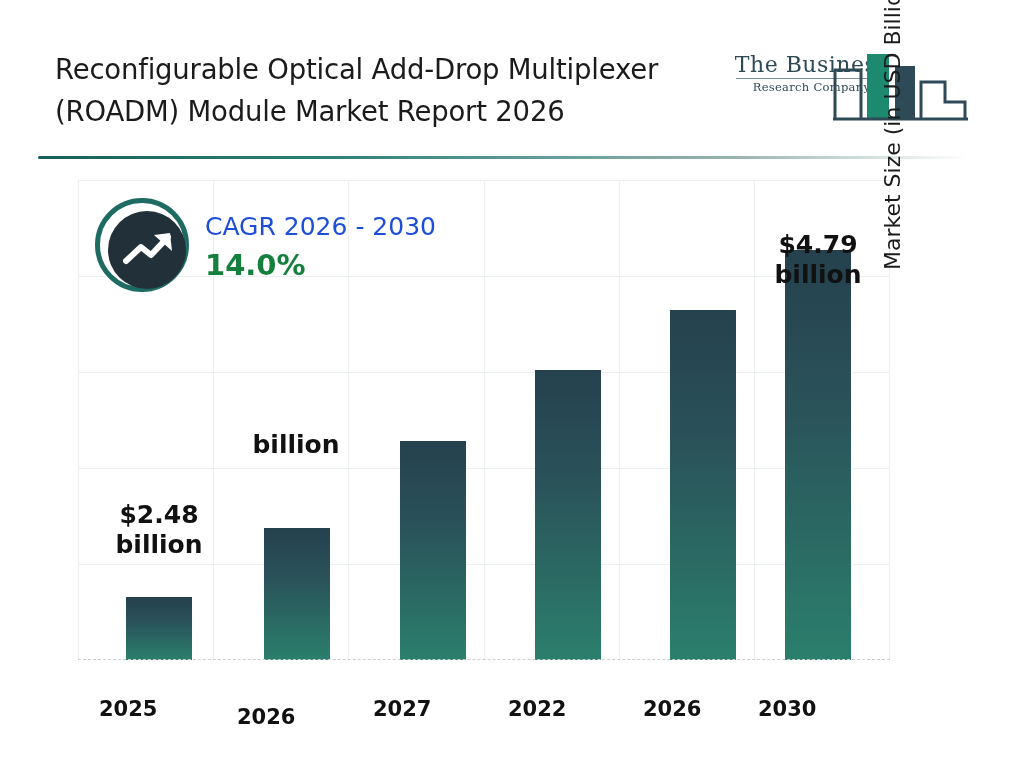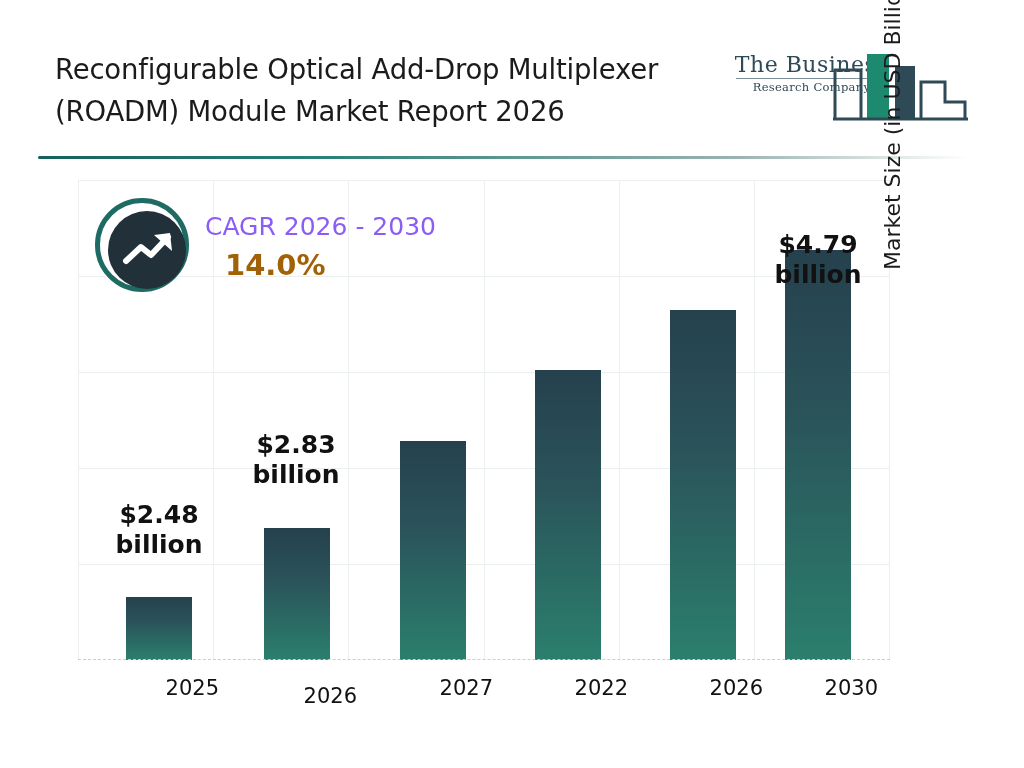--- a/index.html
+++ b/index.html
@@ -53,22 +53,22 @@
     position:absolute;bottom:0;width:66px;
     background:linear-gradient(180deg,#25414e 0%,#2a5259 38%,#2b7f6d 100%);
   }
 
   .bar-label{
     position:absolute;text-align:center;width:140px;
     font-size:25px;font-weight:bold;color:#111111;line-height:30px;
   }
 
   .x-label{
-    position:absolute;top:676px;width:120px;text-align:right;
-    font-size:21px;font-weight:normal;color:#111111;
+    position:absolute;top:697px;width:120px;text-align:left;
+    font-size:21px;font-weight:bold;color:#111111;
   }
 
   
   .y-axis-title{
     position:absolute;left:880px;top:270px;width:340px;
     transform:rotate(-90deg);transform-origin:left top;
     font-size:22px;color:#1b1b1b;white-space:nowrap;
     text-align:left;
   }
 
@@ -77,24 +77,24 @@
   .cagr-circle{
     position:absolute;left:0;top:0;width:94px;height:94px;border-radius:50%;
     background:#ffffff;border:5px solid #1d6b62;
     box-sizing:border-box;
   }
   .cagr-inner{
     position:absolute;left:8px;top:8px;width:78px;height:78px;border-radius:50%;
     background:#22303a;
   }
   .cagr-text{
-    position:absolute;left:110px;top:14px;font-size:25px;color:#8b5cf6;
+    position:absolute;left:110px;top:14px;font-size:25px;color:#1d4ed8;
   }
   .cagr-value{
-    position:absolute;left:110px;top:50px;font-size:29px;font-weight:bold;color:#a16207;margin-left:20px;
+    position:absolute;left:110px;top:50px;font-size:29px;font-weight:bold;color:#15803d;
   }
 </style>
 </head>
 <body>
 
 <div class="page">
 
   <div class="header">
     <div class="title">Reconfigurable Optical Add-Drop Multiplexer (ROADM) Module Market Report 2026</div>
 
@@ -137,21 +137,20 @@
     <div class="bar" style="left:707px; height:410px;"></div>
   </div>
 
   <div class="baseline"></div>
 
   <div class="bar-label" style="left:89px;top:500px;">
     <div>$2.48</div>
     <div>billion</div>
   </div>
   <div class="bar-label" style="left:226px;top:430px;">
-    <div>$2.83</div>
     <div>billion</div>
   </div>
   <div class="bar-label" style="left:748px;top:183px;margin-top:47px;">
     <div>$4.79</div>
     <div>billion</div>
   </div>
 
   <div class="x-label" style="left:99px;">2025</div>
   <div class="x-label" style="left:237px;margin-top:8px;">2026</div>
   <div class="x-label" style="left:373px;">2027</div>

